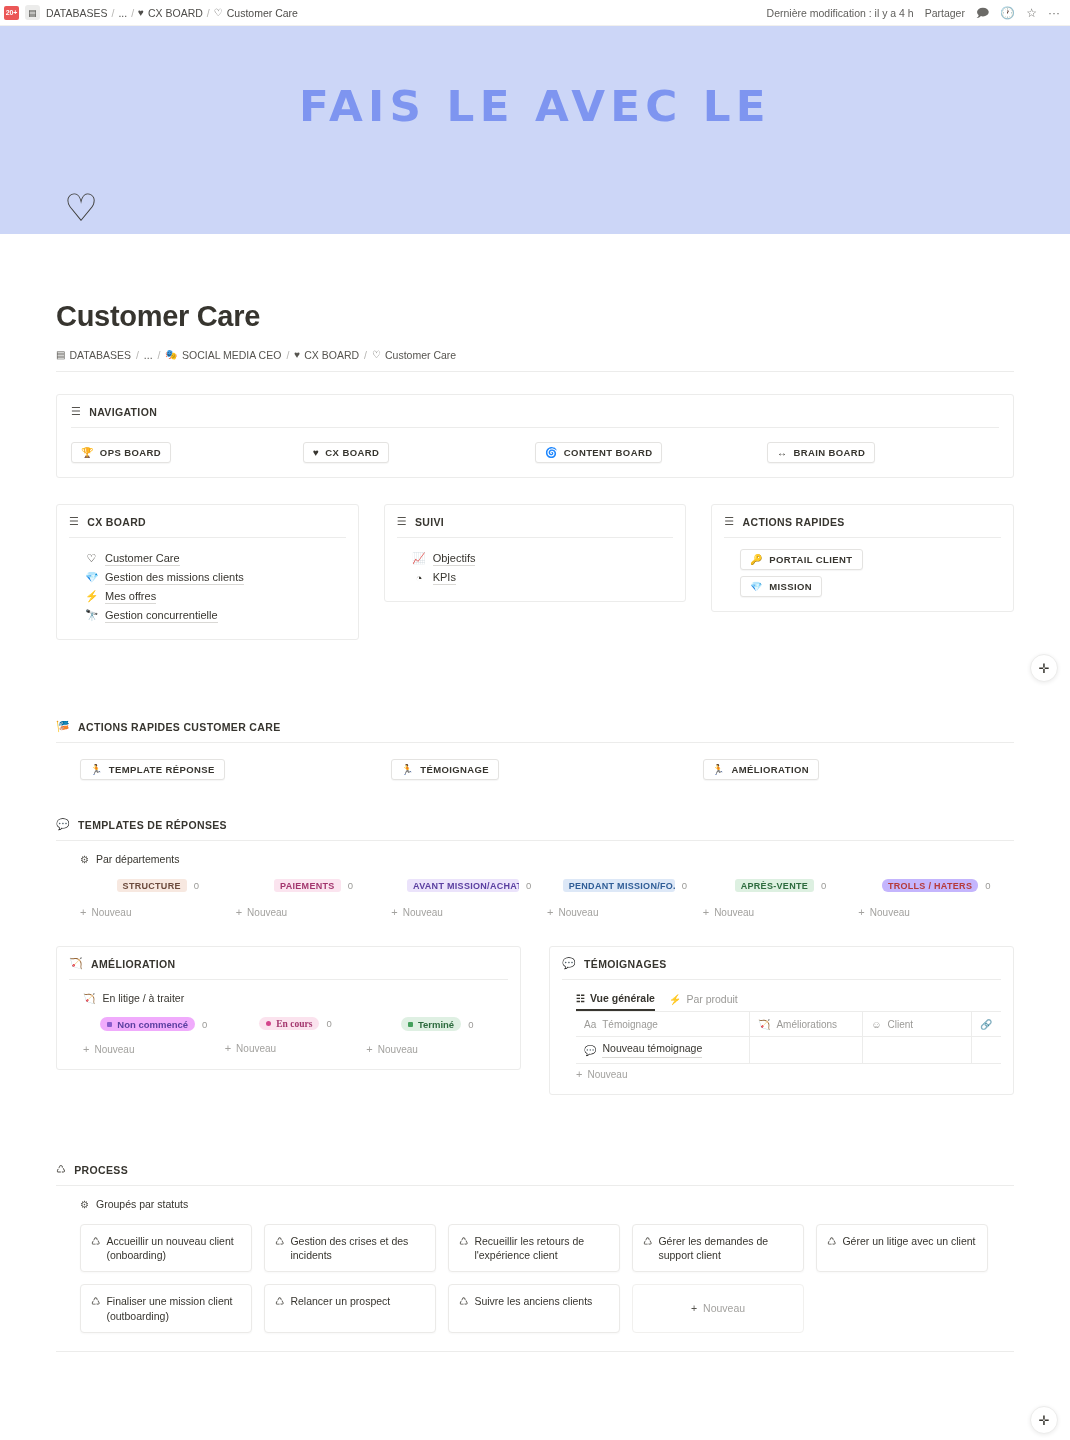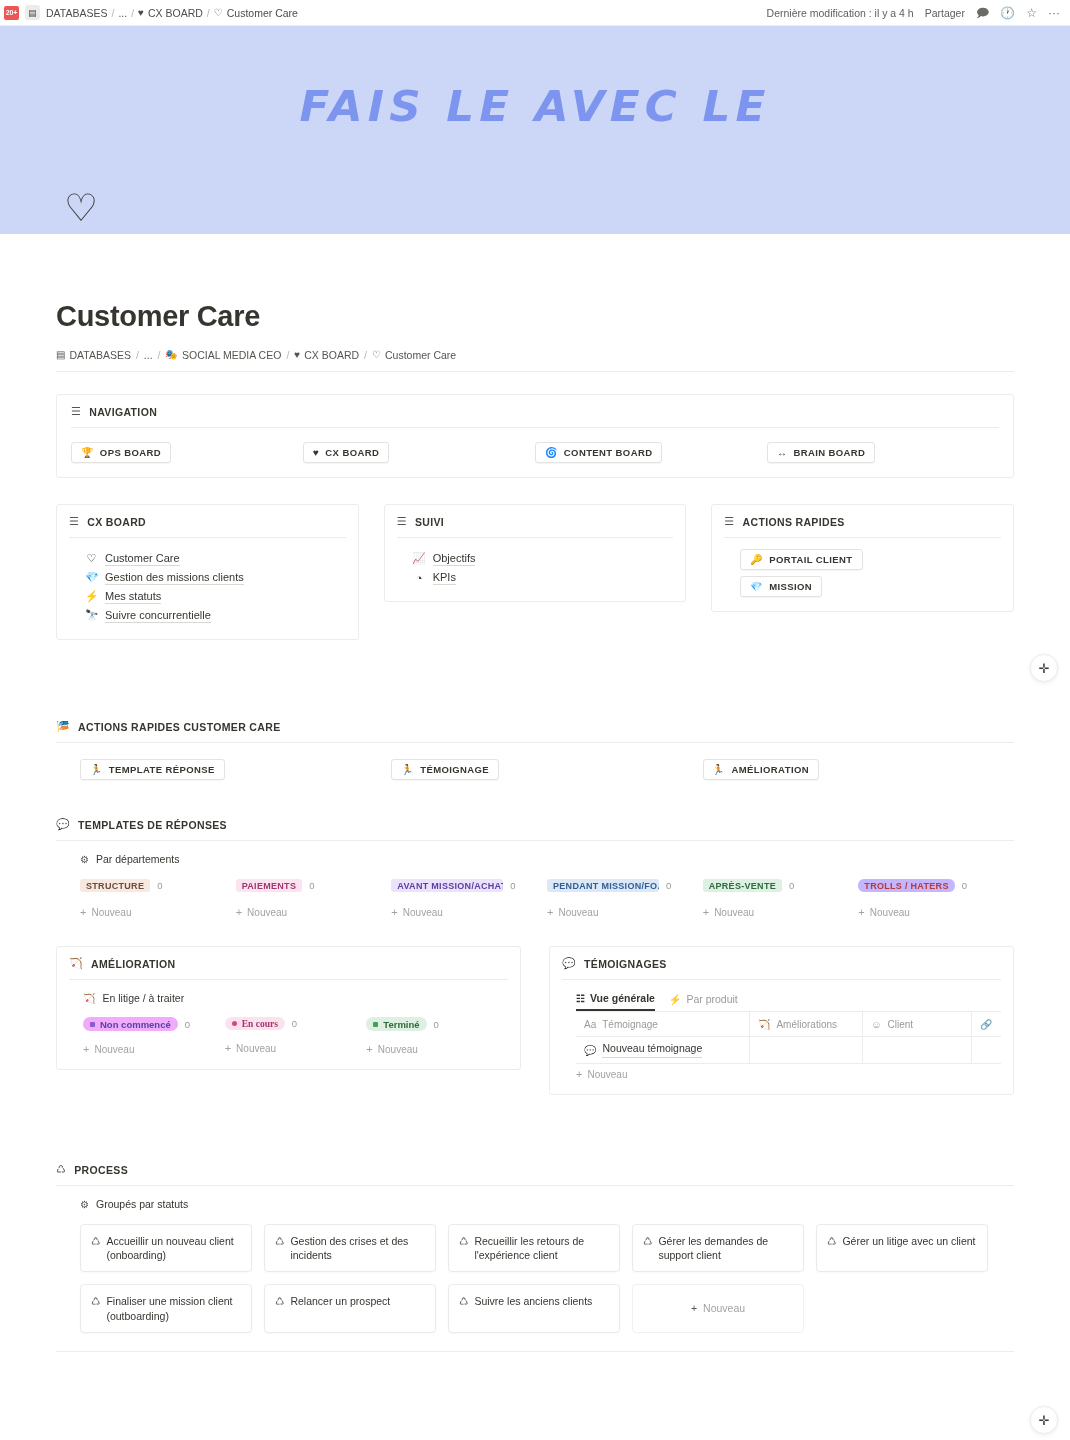--- a/index.html
+++ b/index.html
@@ -53,21 +53,20 @@
     height: 208px;
     background: #ccd6f7;
     position: relative;
     overflow: hidden;
   }
   .cover-text {
     position: absolute;
     left: 0; right: 0;
     top: 60px;
     text-align: center;
-    font-style: italic;
   }
   .cover-line1 {
     font-family: "DejaVu Sans", sans-serif;
     font-weight: bold;
     font-size: 42px;
     letter-spacing: 5px;
     color: #7e95f0;
     line-height: 1;
     transform: scaleX(1.04);
   }
@@ -175,21 +174,21 @@
 
   
   .db-sub {
     display: flex; align-items: center; gap: 7px;
     font-size: 10.5px; color: #37352f;
     margin: 12px 0 0 24px;
   }
   .db-sub .sico { font-size: 10px; color: #55534e; }
   .board { display: flex; margin-top: 14px; padding-left: 24px; }
   .board-col { flex: 1; min-width: 0; }
-  .board-head { display: flex; align-items: center; gap: 7px; }
+  .board-head { display: flex; align-items: center; gap: 7px; justify-content: center; }
   .tag {
     display: inline-flex; align-items: center;
     padding: 1.5px 6px;
     border-radius: 3px;
     font-size: 9px;
     font-weight: bold;
     letter-spacing: 0.3px;
     white-space: nowrap;
     max-width: 112px;
     overflow: hidden;
@@ -408,25 +407,25 @@
         <div class="link-item">
           <span class="lico">♡</span>
           <span class="ltxt">Customer Care</span>
         </div>
         <div class="link-item">
           <span class="lico">💎</span>
           <span class="ltxt">Gestion des missions clients</span>
         </div>
         <div class="link-item">
           <span class="lico">⚡</span>
-          <span class="ltxt">Mes statuts</span>
+          <span class="ltxt">Mes offres</span>
         </div>
         <div class="link-item">
           <span class="lico">🔭</span>
-          <span class="ltxt">Suivre concurrentielle</span>
+          <span class="ltxt">Gestion concurrentielle</span>
         </div>
       </div>
     </div>
 
     <div class="col-gap"></div>
 
     <div class="col-suivi">
       <div class="sec-head">
         <span class="hico">☰</span>
         <span>SUIVI</span>

